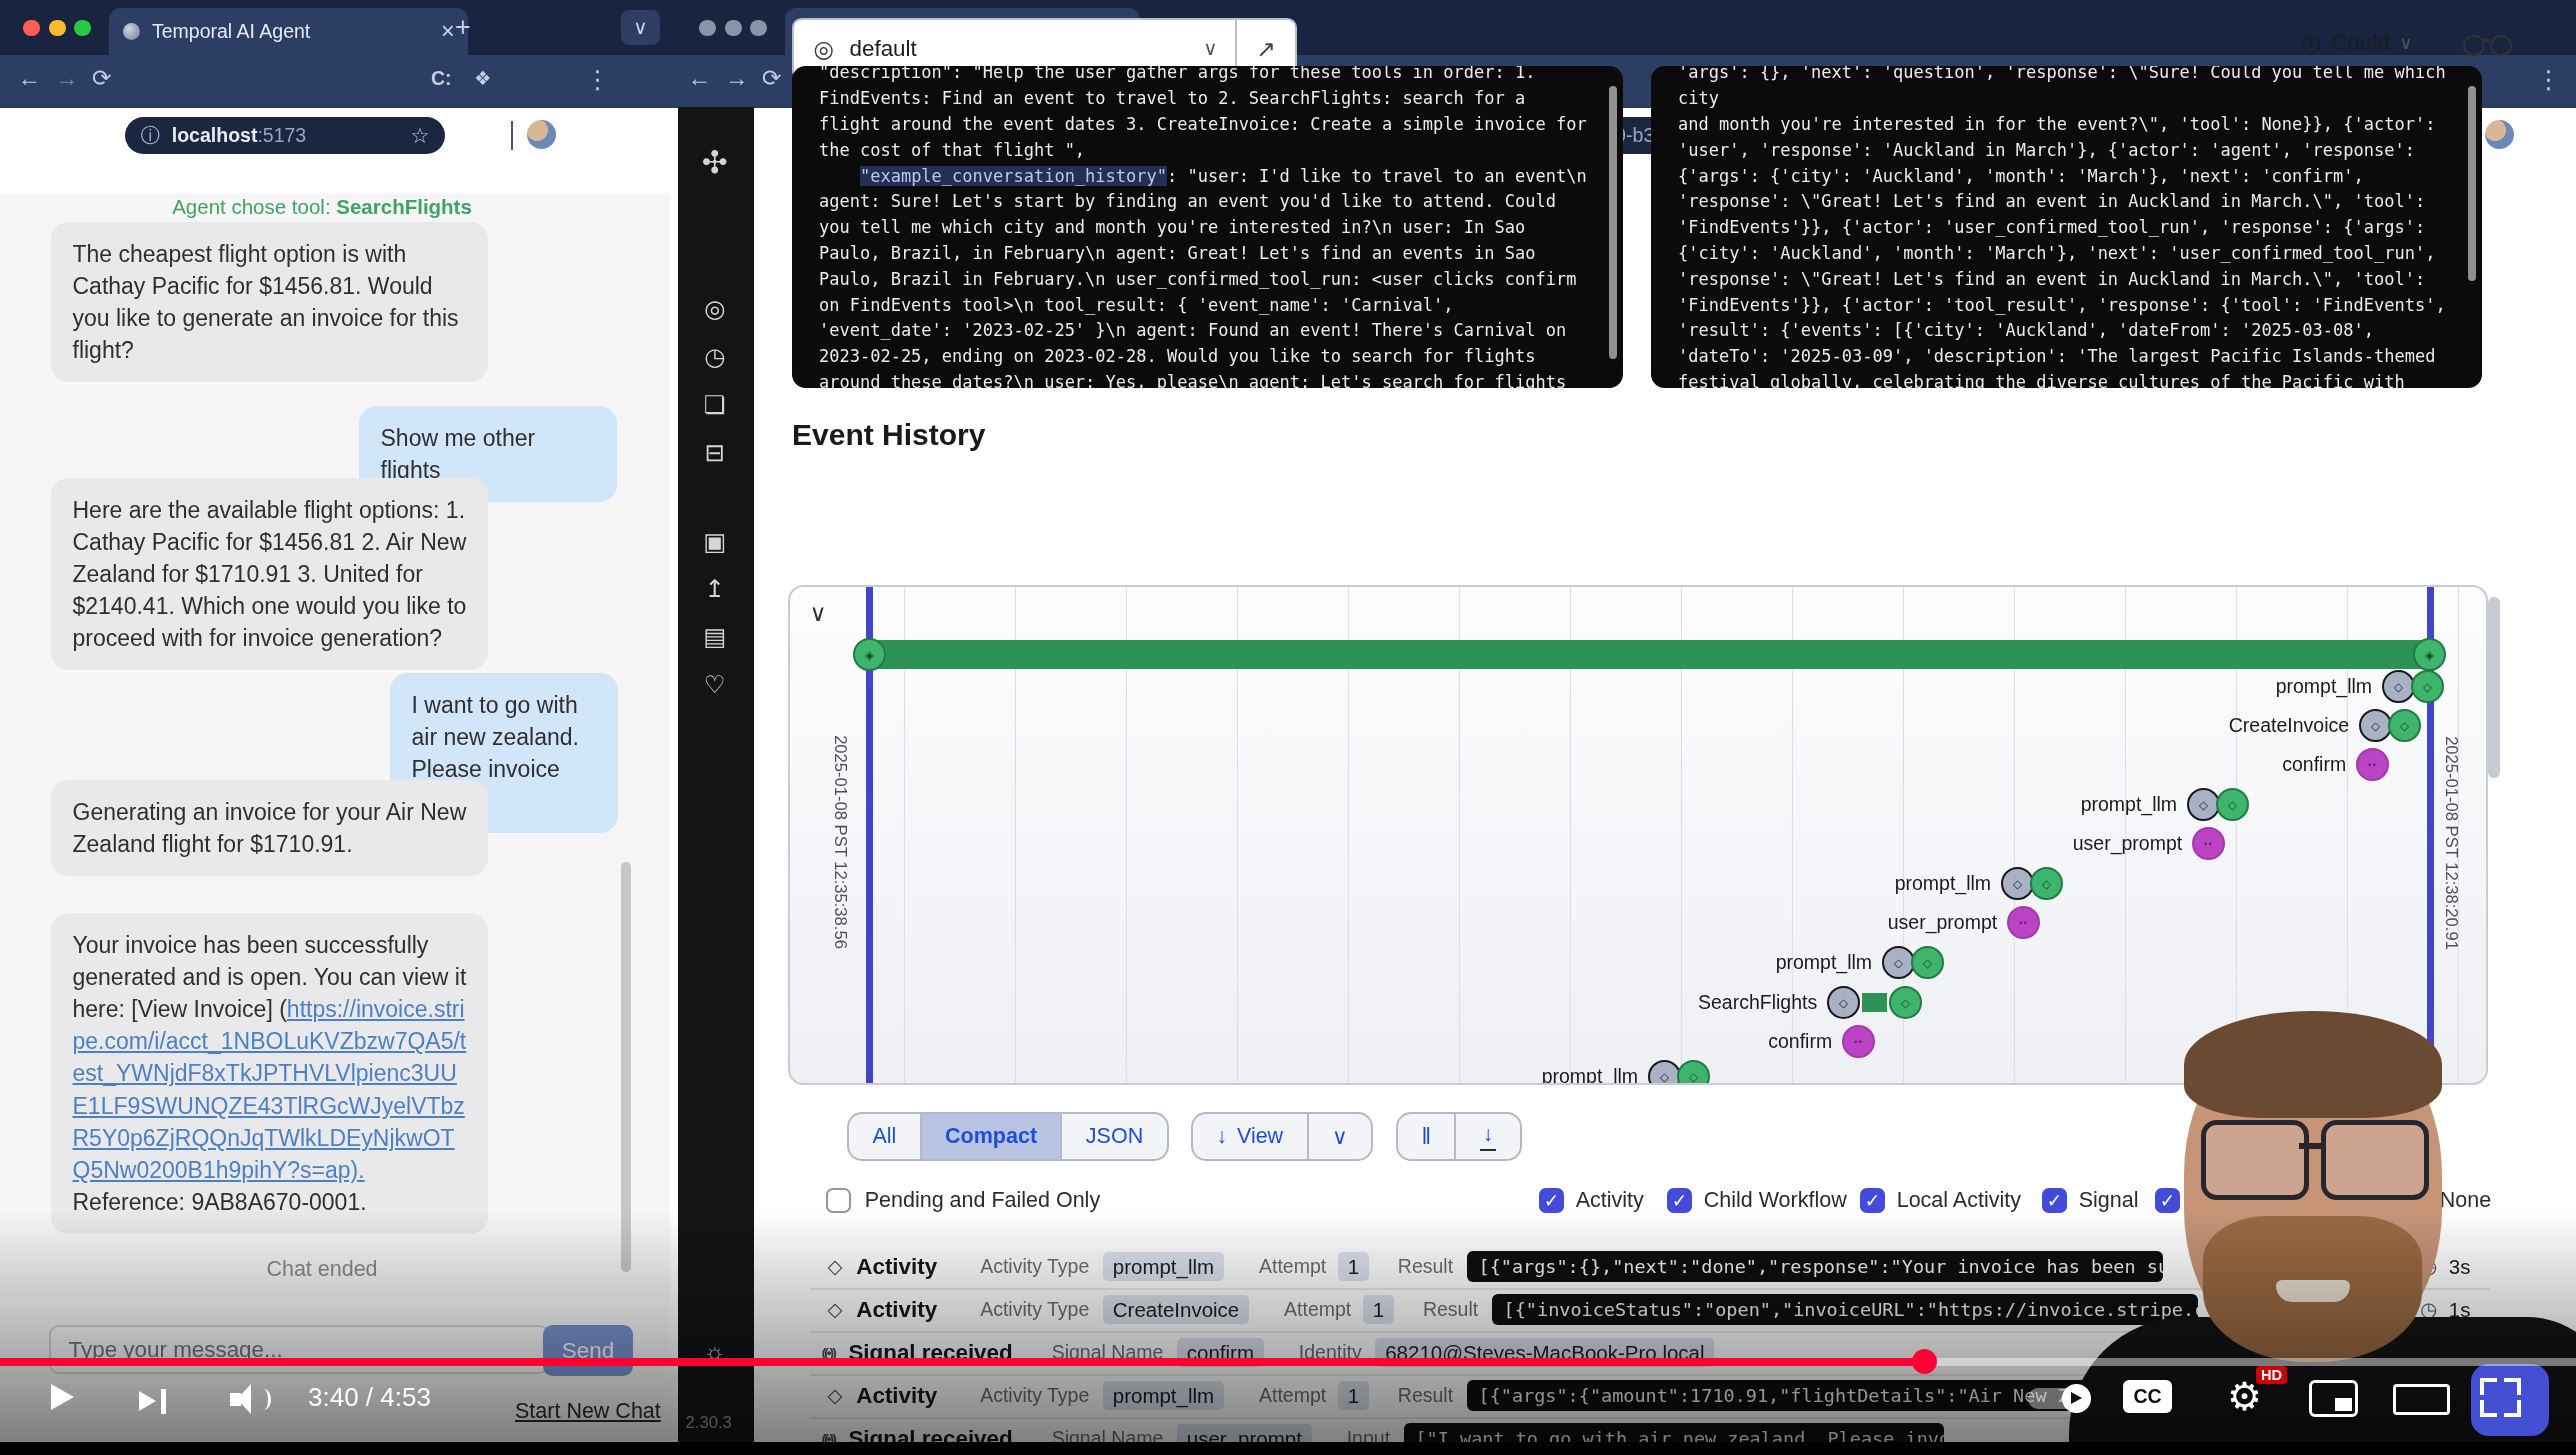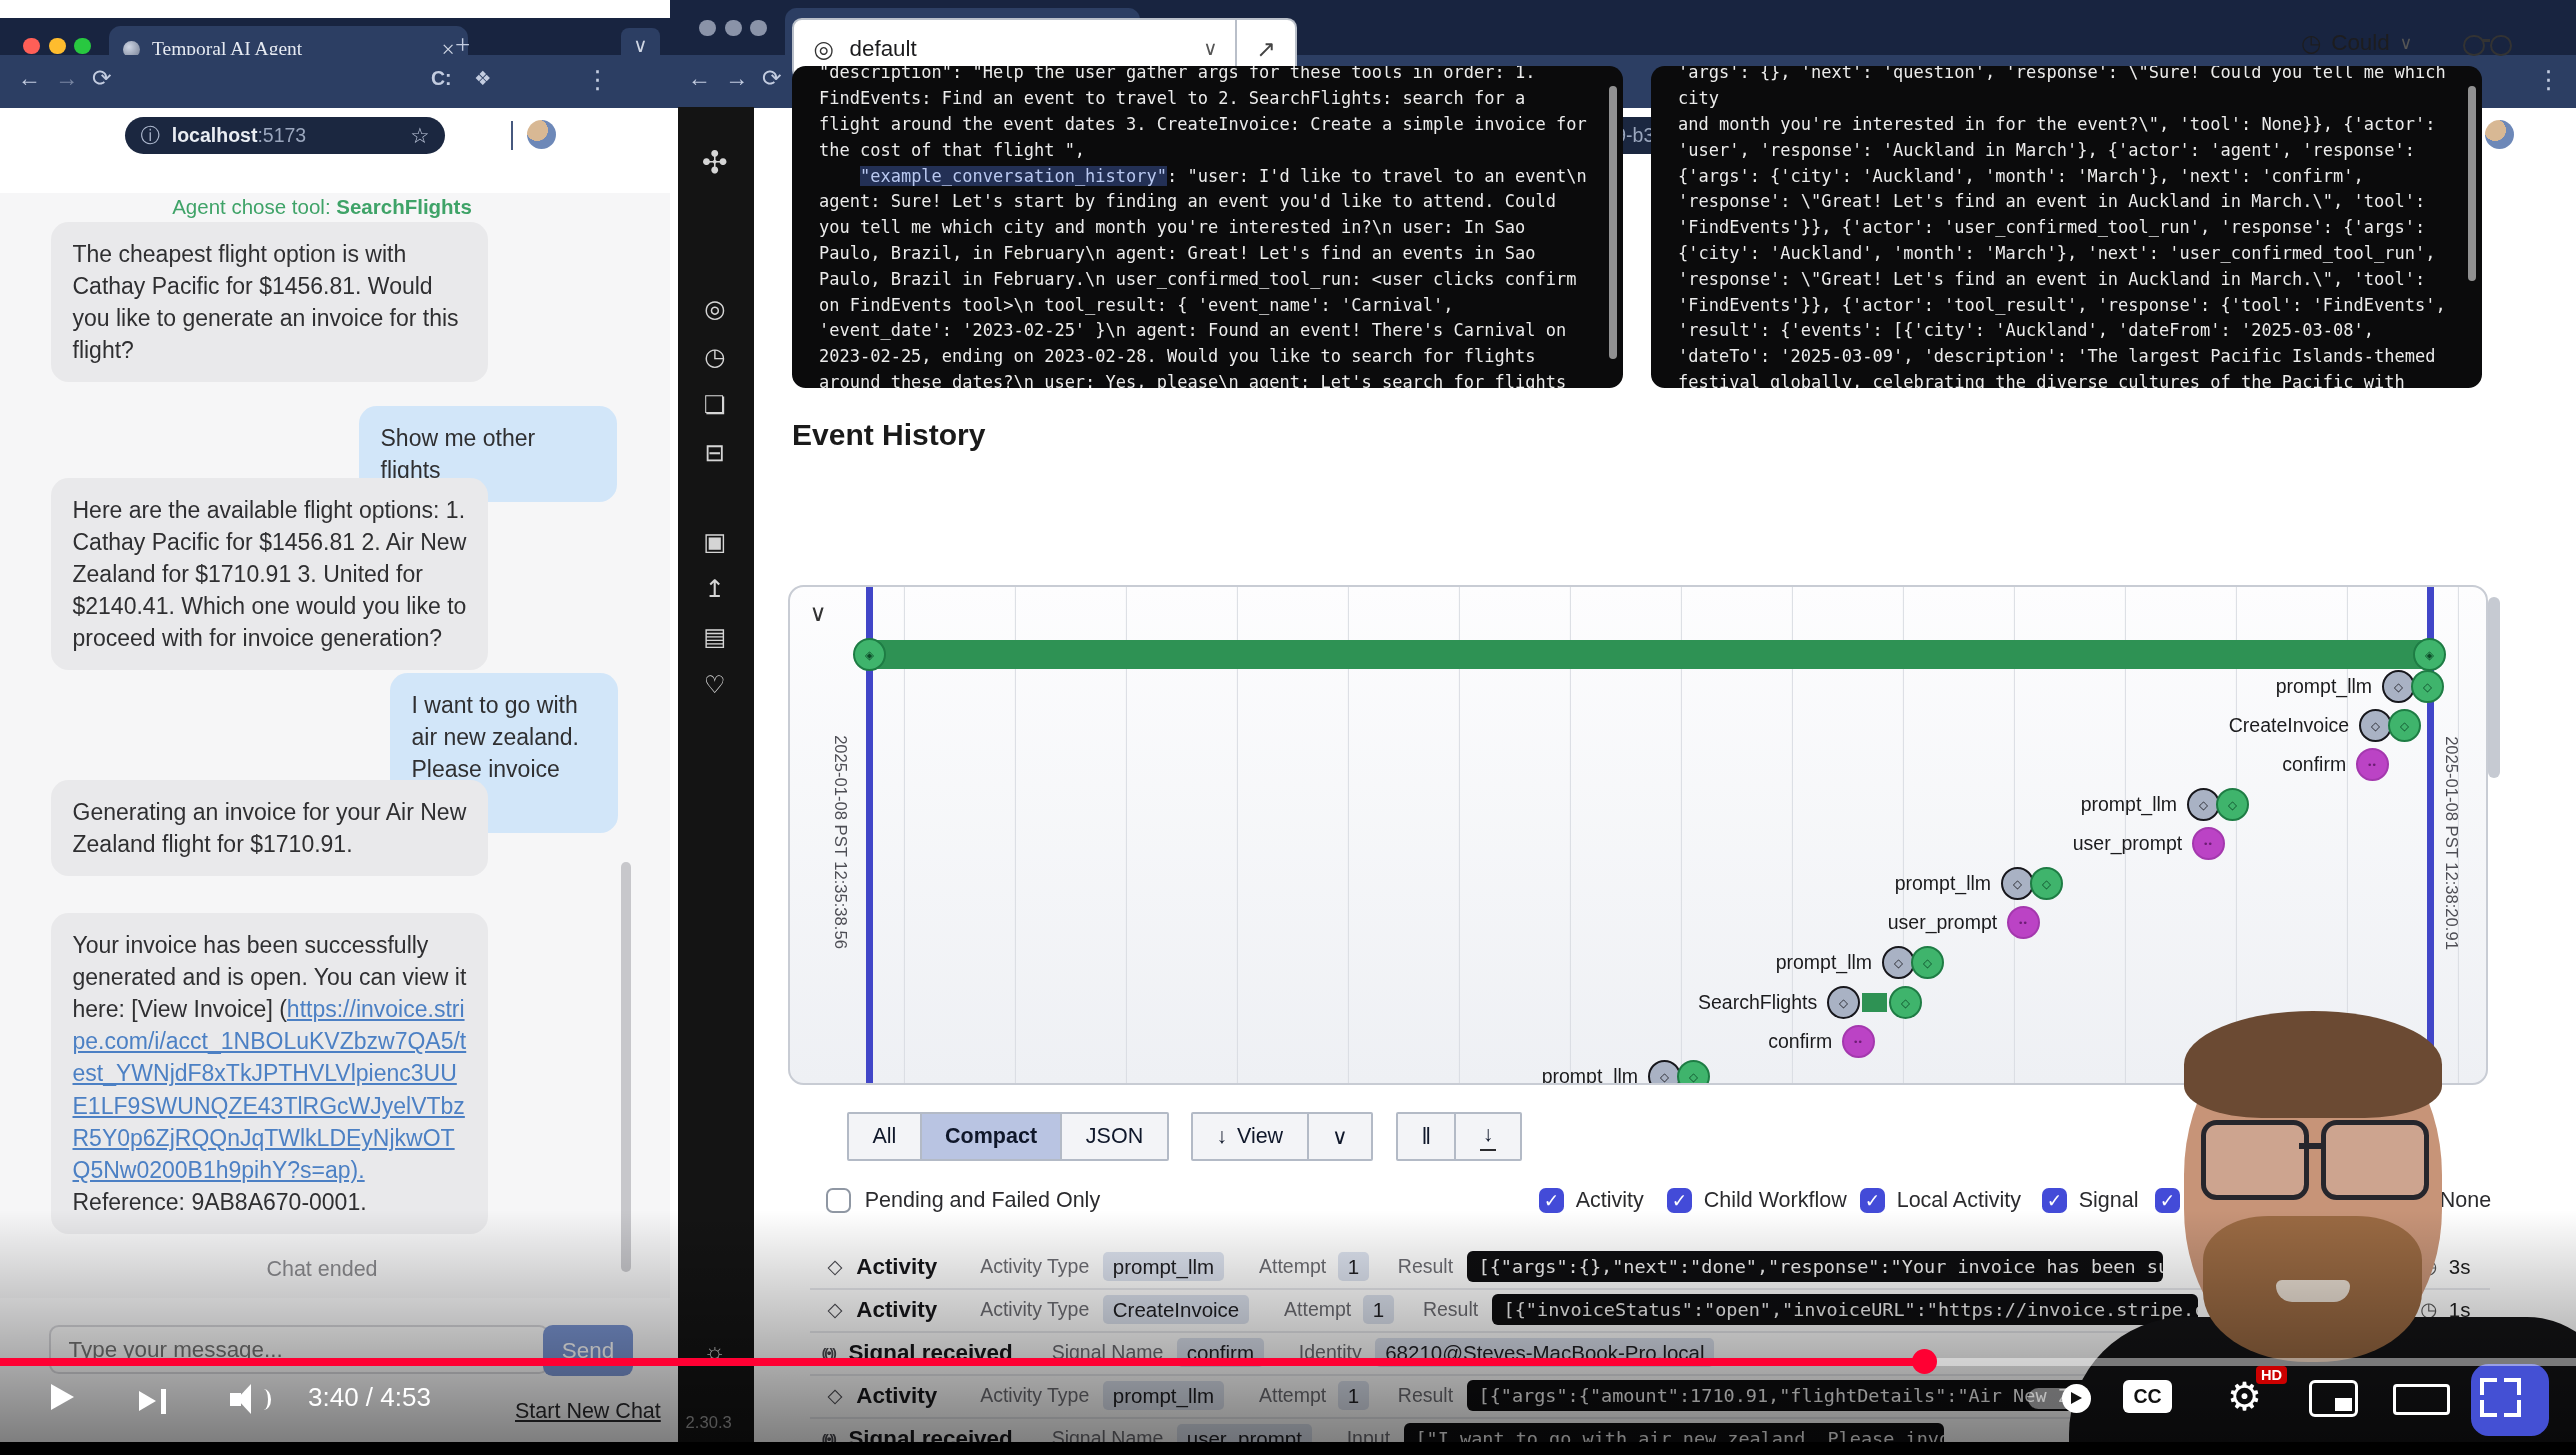--- a/index.html
+++ b/index.html
@@ -29,21 +29,21 @@
   .bluev{position:absolute;top:0;bottom:0;width:6.8px;background:#4146c8;}
   .rot{position:absolute;transform:rotate(90deg);white-space:nowrap;font-size:16.6px;color:#4e4e55;text-align:center;}
   .tlrow{position:absolute;display:flex;align-items:center;gap:9.8px;height:33px;}
   .tll{font-size:19.5px;color:#1b1b1d;white-space:nowrap;}
   .mk{width:33px;height:33px;border-radius:50%;box-sizing:border-box;display:flex;align-items:center;justify-content:center;font-size:11.7px;flex:0 0 auto;}
   .mk.g{background:#3fb46c;border:2.9px solid #1e7c44;color:#0c4a28;}
   .mk.s{background:#a9b2c4;border:2.9px solid #17171c;color:#17171c;}
   .mk.p{background:#bb43c5;border:2.9px solid #a438ae;color:#6d1d75;font-size:9.8px;letter-spacing:1px;}
   .mk.ov{margin-left:-13.7px;}
   .conn{width:25px;height:19.5px;background:#2e9254;margin:0 -7.8px;flex:0 0 auto;}
-  .segbtn{border:2px solid #b3bac6;border-radius:2px;background:#f3f4f7;display:flex;overflow:hidden;font-size:21.5px;color:#0f172a;align-items:stretch;}
+  .segbtn{border:2px solid #b3bac6;border-radius:15px;background:#f3f4f7;display:flex;overflow:hidden;font-size:21.5px;color:#1d4ed8;align-items:stretch;}
   .seg{padding:8.8px 23.4px;display:flex;align-items:center;}
   .seg.sel{background:#b9c4e2;font-weight:bold;}
   .segdiv{width:2px;background:#b3bac6;}
   .cb{width:25px;height:25px;border-radius:6.8px;box-sizing:border-box;}
   .cb.on{background:#434bd8;color:#fff;font-size:18.5px;text-align:center;line-height:25px;}
   .cb.off{background:#fff;border:2px solid #8f97a3;}
   .cblabel{font-size:21.5px;color:#2b2b2e;white-space:nowrap;}
   .trow{position:absolute;left:810px;width:1680px;height:43px;display:flex;align-items:center;border-bottom:2px solid #e7e8ec;}
   .kind{font-size:22.4px;font-weight:bold;color:#17171a;margin-left:13.7px;white-space:nowrap;}
   .key{font-size:19.5px;color:#6d6d73;white-space:nowrap;}
@@ -55,21 +55,21 @@
   .white{color:#fff;}
   .playtri{width:0;height:0;border-left:23.4px solid #fff;border-top:13.7px solid transparent;border-bottom:13.7px solid transparent;}
   .corner{position:absolute;width:12.7px;height:12.7px;}
 </style>
 </head>
 <body>
 
 <div id="screen">
 
   <div class="abs" style="left:0;top:0;width:670px;height:1444px;background:#fff;">
-    <div class="abs tabbar" style="left:0;top:18px;width:670px;height:55px;font-family:Liberation Serif, serif;">
+    <div class="abs tabbar" style="left:0;top:0;width:670px;height:55px;">
       <span class="abs tl" style="left:23.4px;top:19.5px;background:#ff5f57;"></span>
       <span class="abs tl" style="left:49px;top:19.5px;background:#febc2e;"></span>
       <span class="abs tl" style="left:74px;top:19.5px;background:#28c840;"></span>
       <div class="abs tab" style="left:109px;top:7.8px;width:332px;height:47px;">
         <span style="width:17.6px;height:17.6px;border-radius:50%;background:radial-gradient(circle at 35% 35%,#cfd6e4,#6b7documents7a90);display:inline-block;margin-right:11.7px;background:radial-gradient(circle at 35% 35%,#cfd6e4,#707a90);"></span>
         <span style="flex:1;overflow:hidden;white-space:nowrap;">Temporal AI Agent</span>
         <span style="margin-left:9.8px;font-size:23.4px;color:#cfd6e4;">×</span>
       </div>
       <span class="abs chromeicon" style="left:455px;top:13.7px;font-size:27px;">+</span>
       <div class="abs" style="left:621px;top:9.8px;width:39px;height:35px;background:#2c3e63;border-radius:7.8px;color:#cfd6e4;font-size:19.5px;text-align:center;line-height:35px;"><span>∨</span></div>

